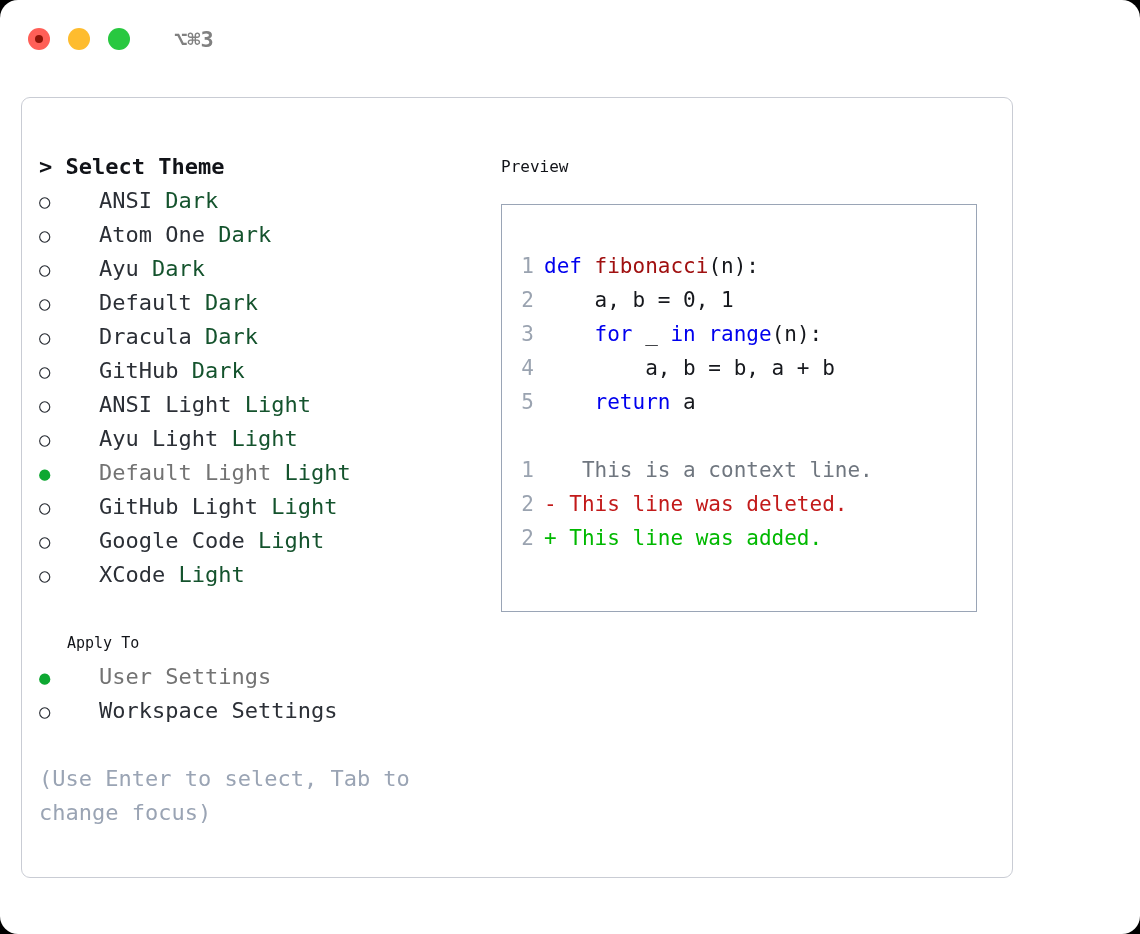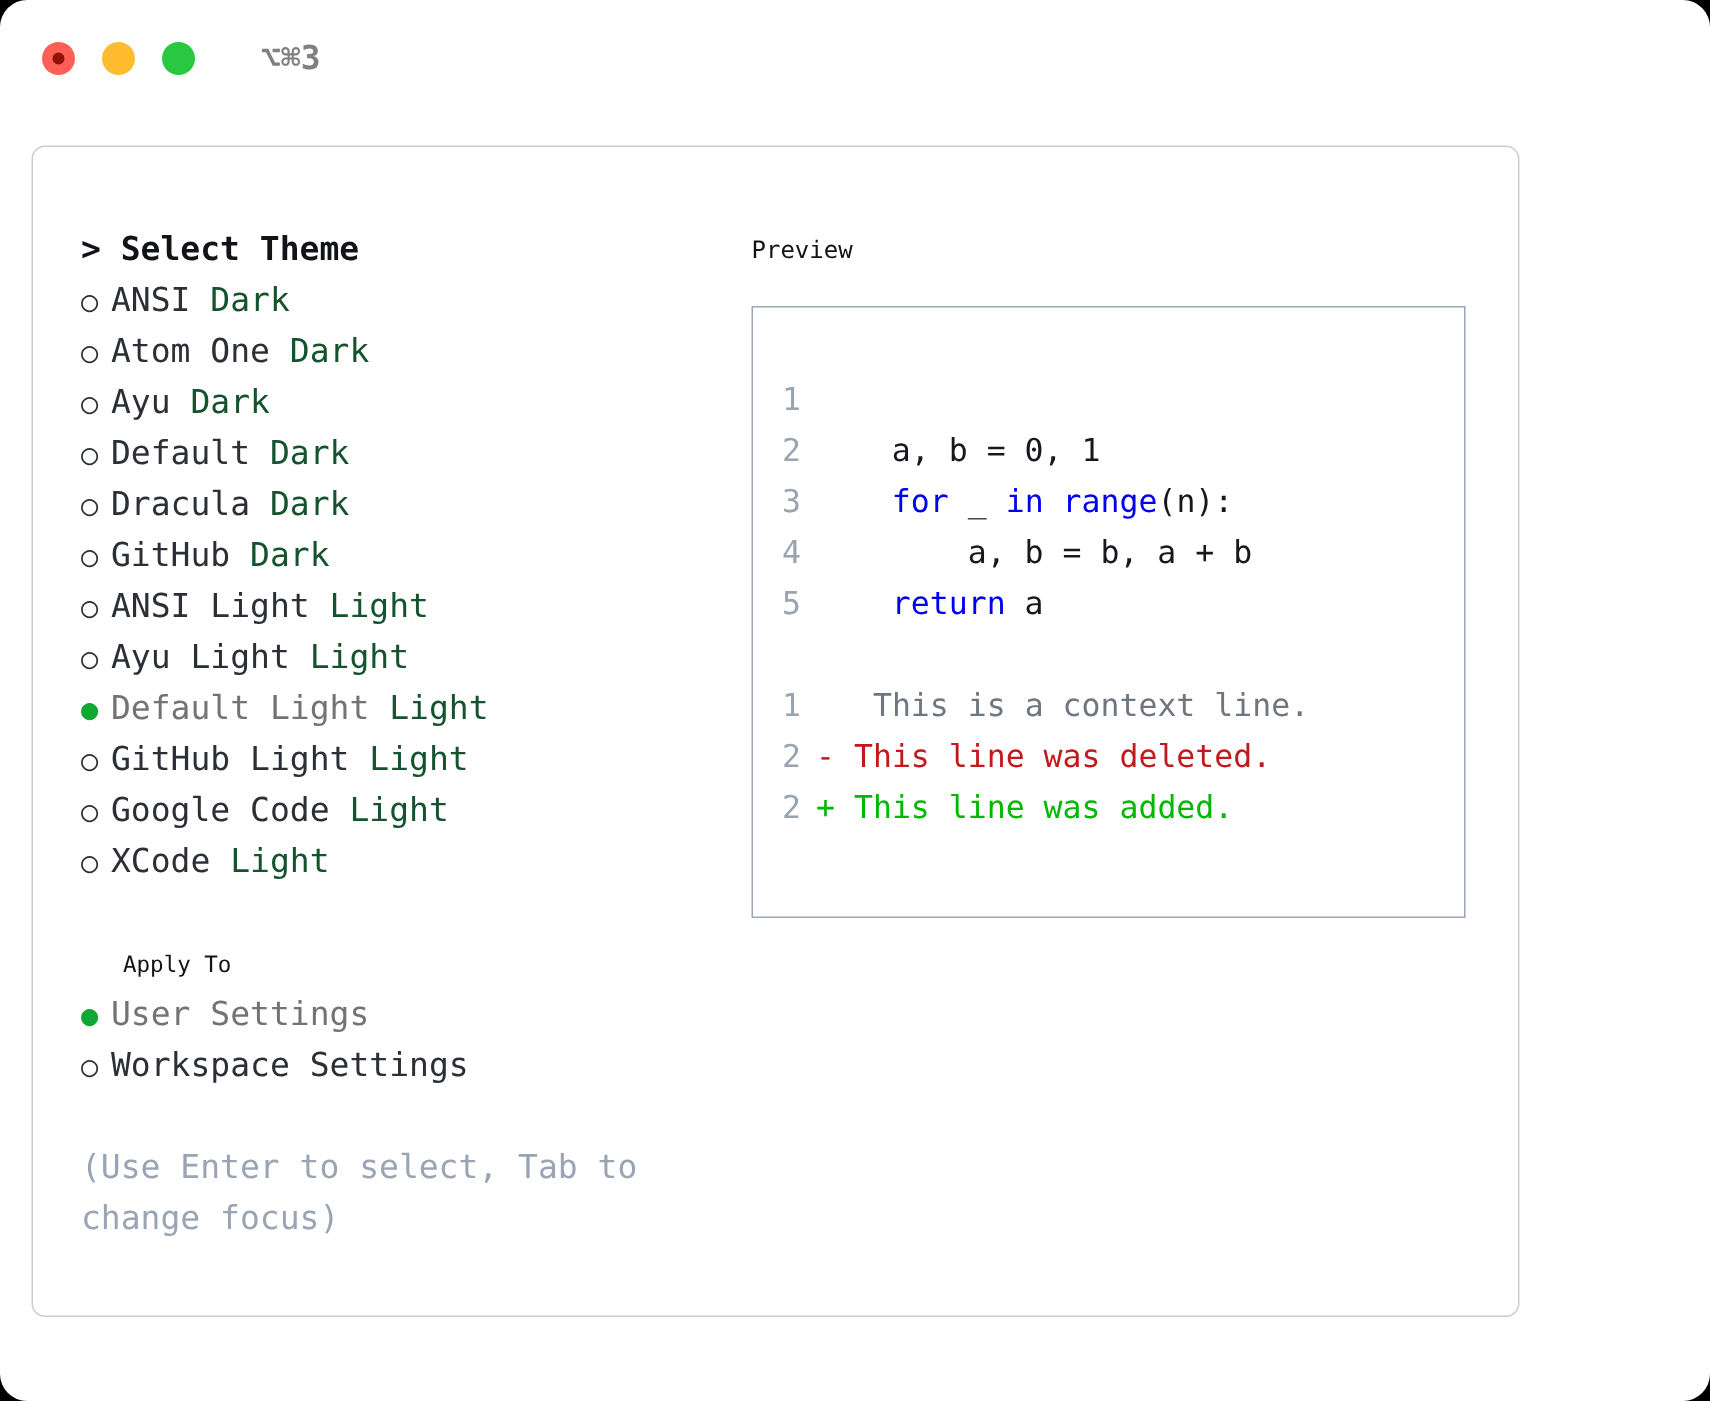--- a/index.html
+++ b/index.html
@@ -88,21 +88,21 @@
     position: absolute;
     left: 0;
     top: 0;
     width: 100%;
     height: 100%;
   }
 
   
   .left-col {
     position: absolute;
-    left: 32px;
+    left: 17px;
     top: 52px;
     width: 450px;
   }
 
   .section-title {
     font-size: 22px;
     font-weight: bold;
     color: #111318;
     line-height: 34px;
     white-space: pre;
@@ -118,21 +118,21 @@
   }
   .opt-bullet {
     display: inline-block;
     width: 20px;
     flex: 0 0 20px;
     font-size: 19px;
     color: #2b2f36;
     line-height: 34px;
   }
   .opt-row.selected .opt-bullet { color: #0ea832; }
-  .opt-label { color: #2b2f36; }
+  .opt-label { color: #2b2f36; margin-left: 40px; }
   .opt-row.selected .opt-label { color: #737373; }
   .opt-tag {
     color: #14532d;
   }
 
   .spacer-sm { height: 34px; }
 
   .apply-title {
     font-size: 15px;
     color: #111318;
@@ -244,21 +244,21 @@
           </div>
 
         <div class="hint">(Use Enter to select, Tab to change focus)</div>
       </div>
 
       <div class="right-col">
         <div class="preview-title">Preview</div>
 
         <div class="preview-box">
           <div id="code-block">
-              <div class="code-line"><span class="lineno">1</span></div>
+              <div class="code-line"><span class="lineno">1</span><span class="code-text"><span class="tok-kw">def </span><span class="tok-fn">fibonacci</span><span class="tok-plain">(n):</span></span></div>
               <div class="code-line"><span class="lineno">2</span><span class="code-text"><span class="tok-plain">    a, b = 0, 1</span></span></div>
               <div class="code-line"><span class="lineno">3</span><span class="code-text"><span class="tok-plain">    </span><span class="tok-kw">for</span><span class="tok-plain"> _ </span><span class="tok-kw">in</span><span class="tok-plain"> </span><span class="tok-kw">range</span><span class="tok-plain">(n):</span></span></div>
               <div class="code-line"><span class="lineno">4</span><span class="code-text"><span class="tok-plain">        a, b = b, a + b</span></span></div>
               <div class="code-line"><span class="lineno">5</span><span class="code-text"><span class="tok-plain">    </span><span class="tok-kw">return</span><span class="tok-plain"> a</span></span></div>
             </div>
           <div class="diff-gap"></div>
           <div id="diff-block">
               <div class="code-line"><span class="lineno">1</span><span class="diff-context"> </span><span class="diff-context">  This is a context line.</span></div>
               <div class="code-line"><span class="lineno">2</span><span class="diff-del">-</span><span class="diff-del"> This line was deleted.</span></div>
               <div class="code-line"><span class="lineno">2</span><span class="diff-add">+</span><span class="diff-add"> This line was added.</span></div>

